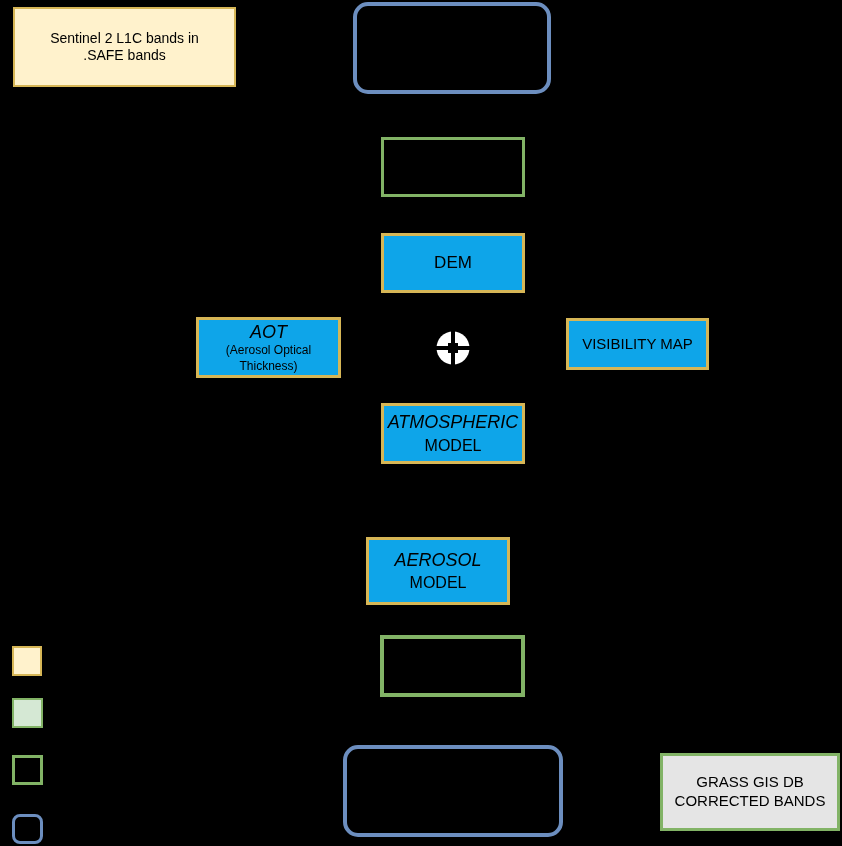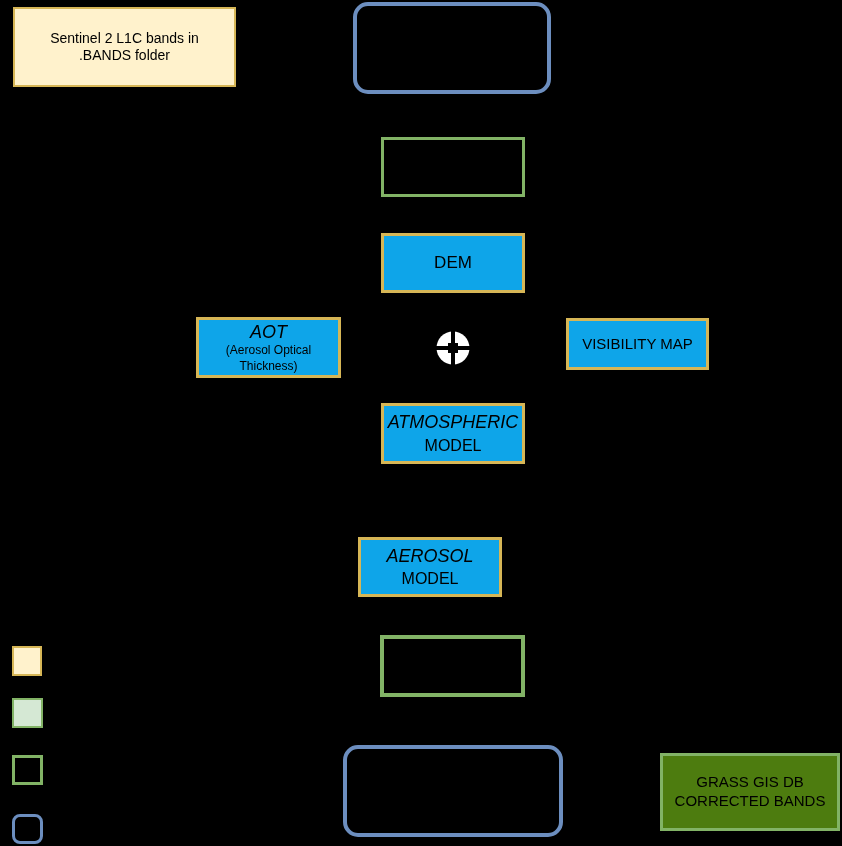--- a/index.html
+++ b/index.html
@@ -21,34 +21,34 @@
     box-sizing: border-box;
     display: flex;
     flex-direction: column;
     align-items: center;
     justify-content: center;
     text-align: center;
     line-height: 1.25;
   }
   .yellow  { background: #0ea5e9; border: 3px solid #D6B656; }
   .yellow-thin { background: #FFF2CC; border: 2px solid #D6B656; }
-  .green-filled { background: #4d7c0f; border: 3px solid #82B366; }
+  .green-filled { background: #e5e5e5; border: 3px solid #82B366; }
   .green-outline { background: transparent; border: 3px solid #82B366; }
   .green-outline-thick { background: transparent; border: 4px solid #82B366; }
   .blue-rounded { background: transparent; border: 4px solid #6C8EBF; border-radius: 15px; }
 
   .sentinel    { left: 13px;  top: 7px;   width: 223px; height: 80px; font-size: 14px; }
   .blue-top    { left: 353px; top: 2px;   width: 198px; height: 92px; }
   .green-1     { left: 381px; top: 137px; width: 144px; height: 60px; }
   .dem         { left: 381px; top: 233px; width: 144px; height: 60px; font-size: 17px; }
   .aot         { left: 196px; top: 317px; width: 145px; height: 61px; }
   .crosshair   { left: 434px; top: 329px; width: 38px;  height: 38px; }
   .visibility  { left: 566px; top: 318px; width: 143px; height: 52px; font-size: 15px; }
   .atmospheric { left: 381px; top: 403px; width: 144px; height: 61px; }
-  .aerosol     { left: 358px; top: 537px; width: 144px; height: 60px; }
+  .aerosol     { left: 366px; top: 537px; width: 144px; height: 68px; }
   .green-2     { left: 380px; top: 635px; width: 145px; height: 62px; }
   .blue-bottom { left: 343px; top: 745px; width: 220px; height: 92px; }
   .grass       { left: 660px; top: 753px; width: 180px; height: 78px; font-size: 15px; }
 
   .title-lg { font-size: 18px; font-style: italic; }
   .sub-sm   { font-size: 12px; line-height: 1.3; }
   .sub-md   { font-size: 16px; margin-top: 2px; }
 
   .swatch {
     position: absolute;
@@ -59,21 +59,21 @@
   .sw-3 { left: 12px; top: 755px; width: 31px; height: 30px; background: transparent; border: 3px solid #82B366; }
   .sw-4 { left: 12px; top: 814px; width: 31px; height: 30px; background: transparent; border: 3px solid #6C8EBF; border-radius: 8px; }
 </style>
 </head>
 <body>
 
 <div class="canvas">
 
   <div class="node yellow-thin sentinel">
     <div>Sentinel 2 L1C bands in</div>
-    <div>.BANDS folder</div>
+    <div>.SAFE bands</div>
   </div>
 
   <div class="node blue-rounded blue-top"></div>
 
   <div class="node green-outline green-1"></div>
 
   <div class="node yellow dem">
     <div>DEM</div>
   </div>
 

